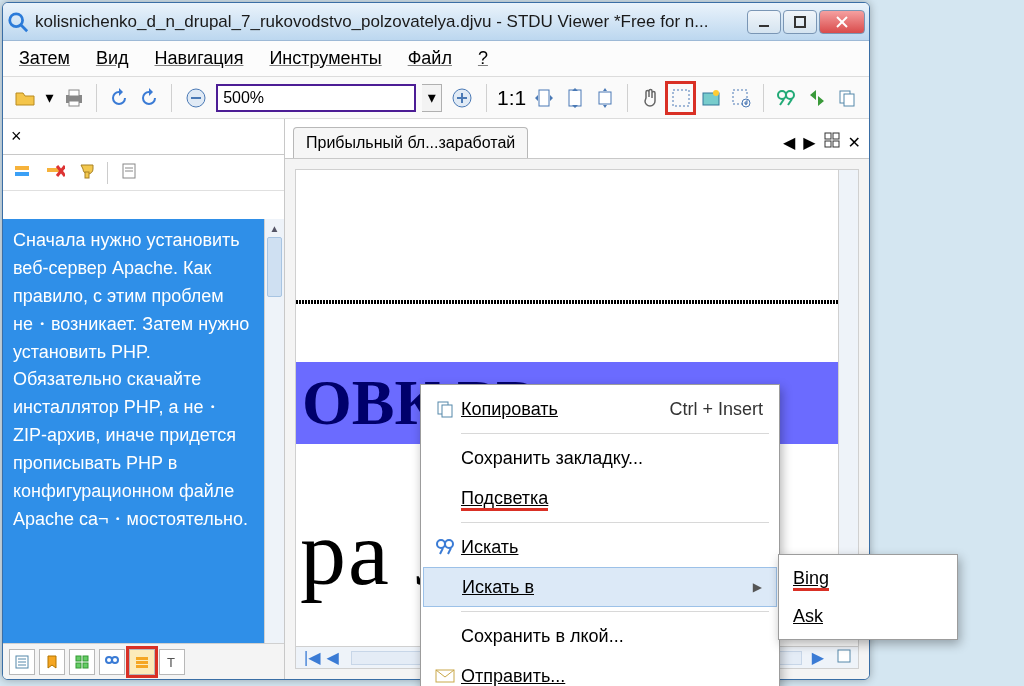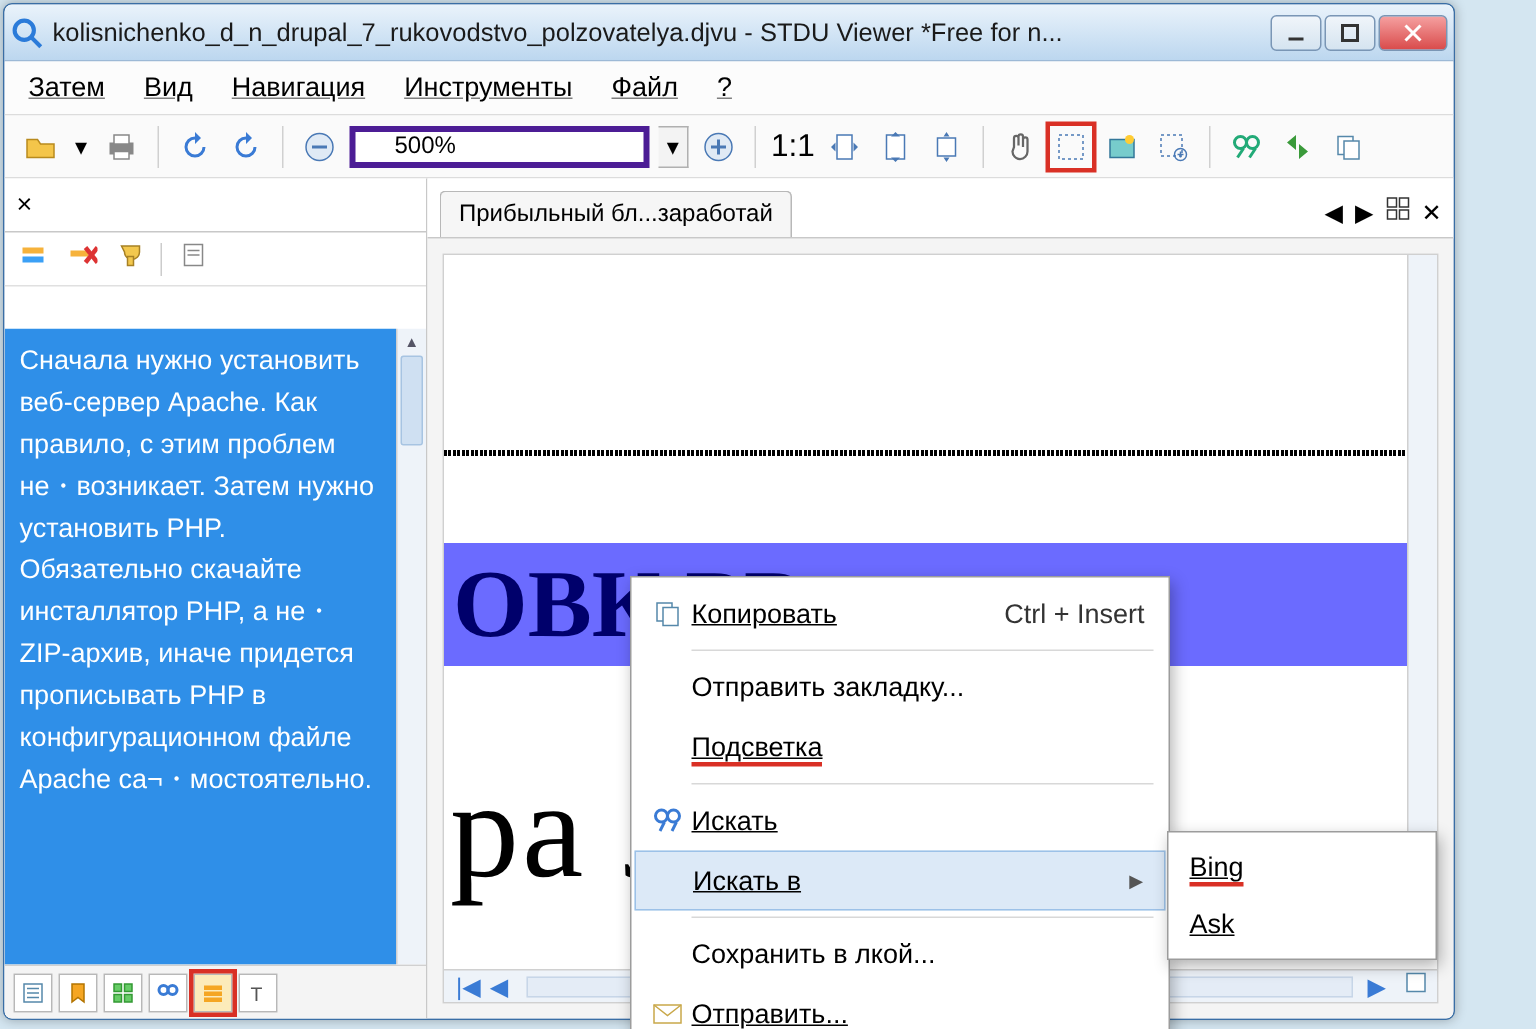--- a/index.html
+++ b/index.html
@@ -1,34 +1,34 @@
 <!DOCTYPE html>
 <html><head>
 <meta charset="utf-8">
 <style>
   * { box-sizing: border-box; margin: 0; padding: 0; font-family: "Segoe UI", Tahoma, sans-serif; }
   body { width: 1024px; height: 686px; background: #d4e6f1; overflow: hidden; }
-  .window { width: 968px; height: 678px; margin: 2px; background: #fff; border: 1px solid #3a6ea5; border-radius: 6px; overflow: hidden; display: flex; flex-direction: column; box-shadow: 0 0 8px rgba(0,0,0,0.3); }
+  .window { width: 868px; height: 678px; margin: 2px; background: #fff; border: 1px solid #3a6ea5; border-radius: 6px; overflow: hidden; display: flex; flex-direction: column; box-shadow: 0 0 8px rgba(0,0,0,0.3); }
   
   .titlebar { height: 38px; background: linear-gradient(to bottom, #eaf3fb 0%, #d3e5f5 50%, #bcd7ef 100%); display: flex; align-items: center; padding: 0 4px; border-bottom: 1px solid #9db9d6; }
   .titlebar .app-icon { width: 22px; height: 22px; margin-right: 6px; }
   .titlebar .title { flex: 1; font-size: 17px; color: #1a1a1a; white-space: nowrap; overflow: hidden; text-overflow: ellipsis; }
   .win-controls { display: flex; gap: 2px; }
   .win-btn { width: 34px; height: 24px; border: 1px solid #7a96b5; border-radius: 4px; background: linear-gradient(#f0f5fa, #d5e4f0); display: flex; align-items: center; justify-content: center; font-size: 14px; }
   .win-btn.close { background: linear-gradient(#f5a0a0, #d94b4b); color: #fff; width: 46px; }
   .win-btn.max { background: linear-gradient(#f0f5fa, #d5e4f0); }
   
   .menubar { height: 36px; display: flex; align-items: center; gap: 26px; padding: 0 16px; font-size: 18px; border-bottom: 1px solid #dcdcdc; background: #fcfcfc; }
   .menubar .mitem { text-decoration: underline; text-decoration-color: rgba(0,0,0,0.5); cursor: default; }
   
   .toolbar { height: 42px; display: flex; align-items: center; padding: 0 10px; gap: 6px; border-bottom: 1px solid #dcdcdc; background: #fafafa; }
   .tool-sep { width: 1px; height: 28px; background: #d0d0d0; margin: 0 4px; }
   .tbtn { width: 28px; height: 28px; display: flex; align-items: center; justify-content: center; }
   .zoom-group { display: flex; align-items: center; gap: 6px; }
-  .zoom-input { width: 200px; height: 28px; border: 4px solid #4c1d95; padding: 0 26px; font-size: 16px; display: flex; align-items: center; background: #fff; }
+  .zoom-input { width: 200px; height: 28px; border: 2px solid #4c1d95; padding: 0 5px; font-size: 16px; display: flex; align-items: center; background: #fff; }
   .zoom-dd { width: 20px; height: 28px; border: 1px solid #b0b0b0; border-left: none; background: #f3f3f3; display: flex; align-items: center; justify-content: center; }
   .tbtn.highlighted { outline: 3px solid #d93025; outline-offset: 0; }
   
   .body { flex: 1; display: flex; min-height: 0; }
   .sidepanel { width: 282px; border-right: 1px solid #c8c8c8; background: #fff; display: flex; flex-direction: column; }
   .sidepanel .panetab { height: 36px; display: flex; align-items: center; border-bottom: 1px solid #c8c8c8; }
   .panetab .tab-label { flex: 1; border: 1px solid #b8b8b8; border-radius: 4px 4px 0 0; margin: 4px 4px 0; padding: 4px 10px; font-size: 16px; background: #fff; white-space: nowrap; overflow: hidden; }
   .panetab .tab-close { padding: 0 8px; font-size: 18px; }
   .panetools { height: 36px; display: flex; align-items: center; gap: 12px; padding: 0 10px; border-bottom: 1px solid #e0e0e0; }
   .highlight-list { flex: 1; overflow: hidden; position: relative; display: flex; margin-top: 28px; }
@@ -350,21 +350,21 @@
           <rect x="3" y="3" width="10" height="12" fill="#fff" stroke="#58a"></rect>
           <rect x="7" y="6" width="10" height="12" fill="#fff" stroke="#58a"></rect>
         </svg>
     </span>
     <span class="lbl u">Копировать</span>
     <span class="shortcut">Ctrl + Insert</span>
   </div>
   <div class="sep"></div>
   <div class="row">
     <span class="icon-col"></span>
-    <span class="lbl">Отправить закладку...</span>
+    <span class="lbl">Сохранить закладку...</span>
   </div>
   <div class="row">
     <span class="icon-col"></span>
     <span class="lbl u"><span class="redline">Подсветка</span></span>
   </div>
   <div class="sep"></div>
   <div class="row">
     <span class="icon-col">
       <svg width="20" height="20">
           <circle cx="6" cy="7" r="4" fill="none" stroke="#3a7bd5" stroke-width="2"></circle>

